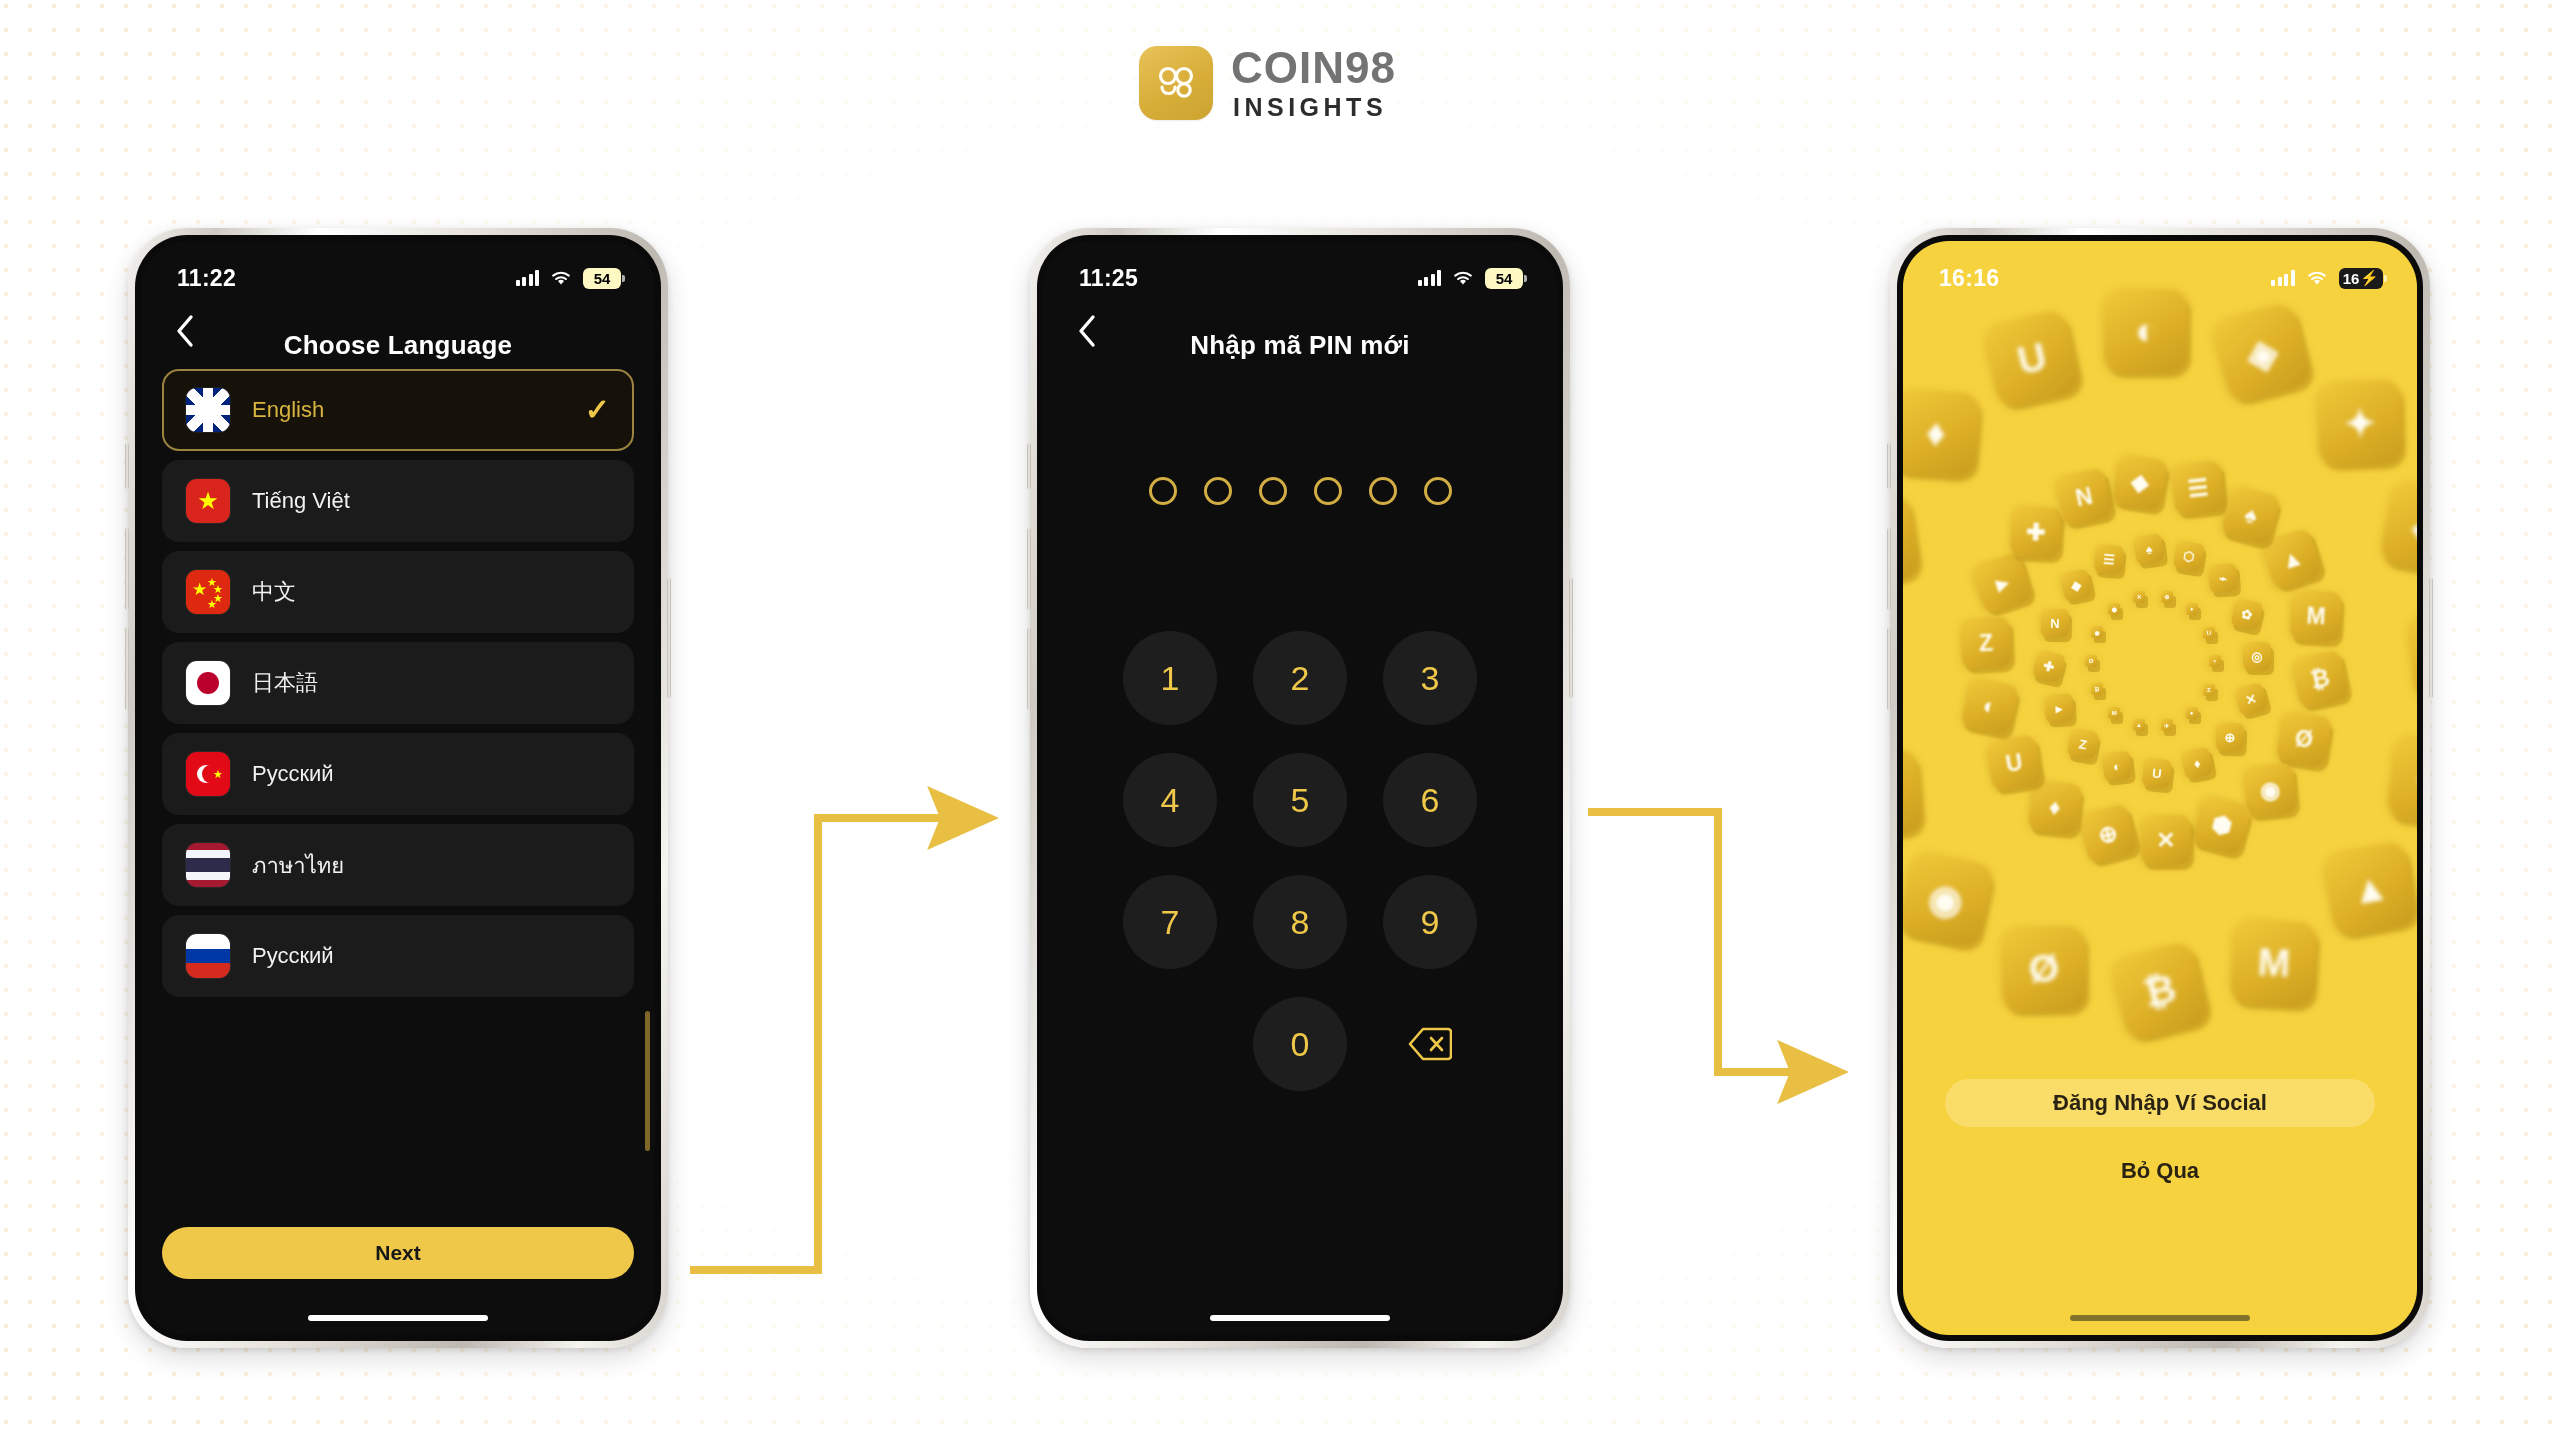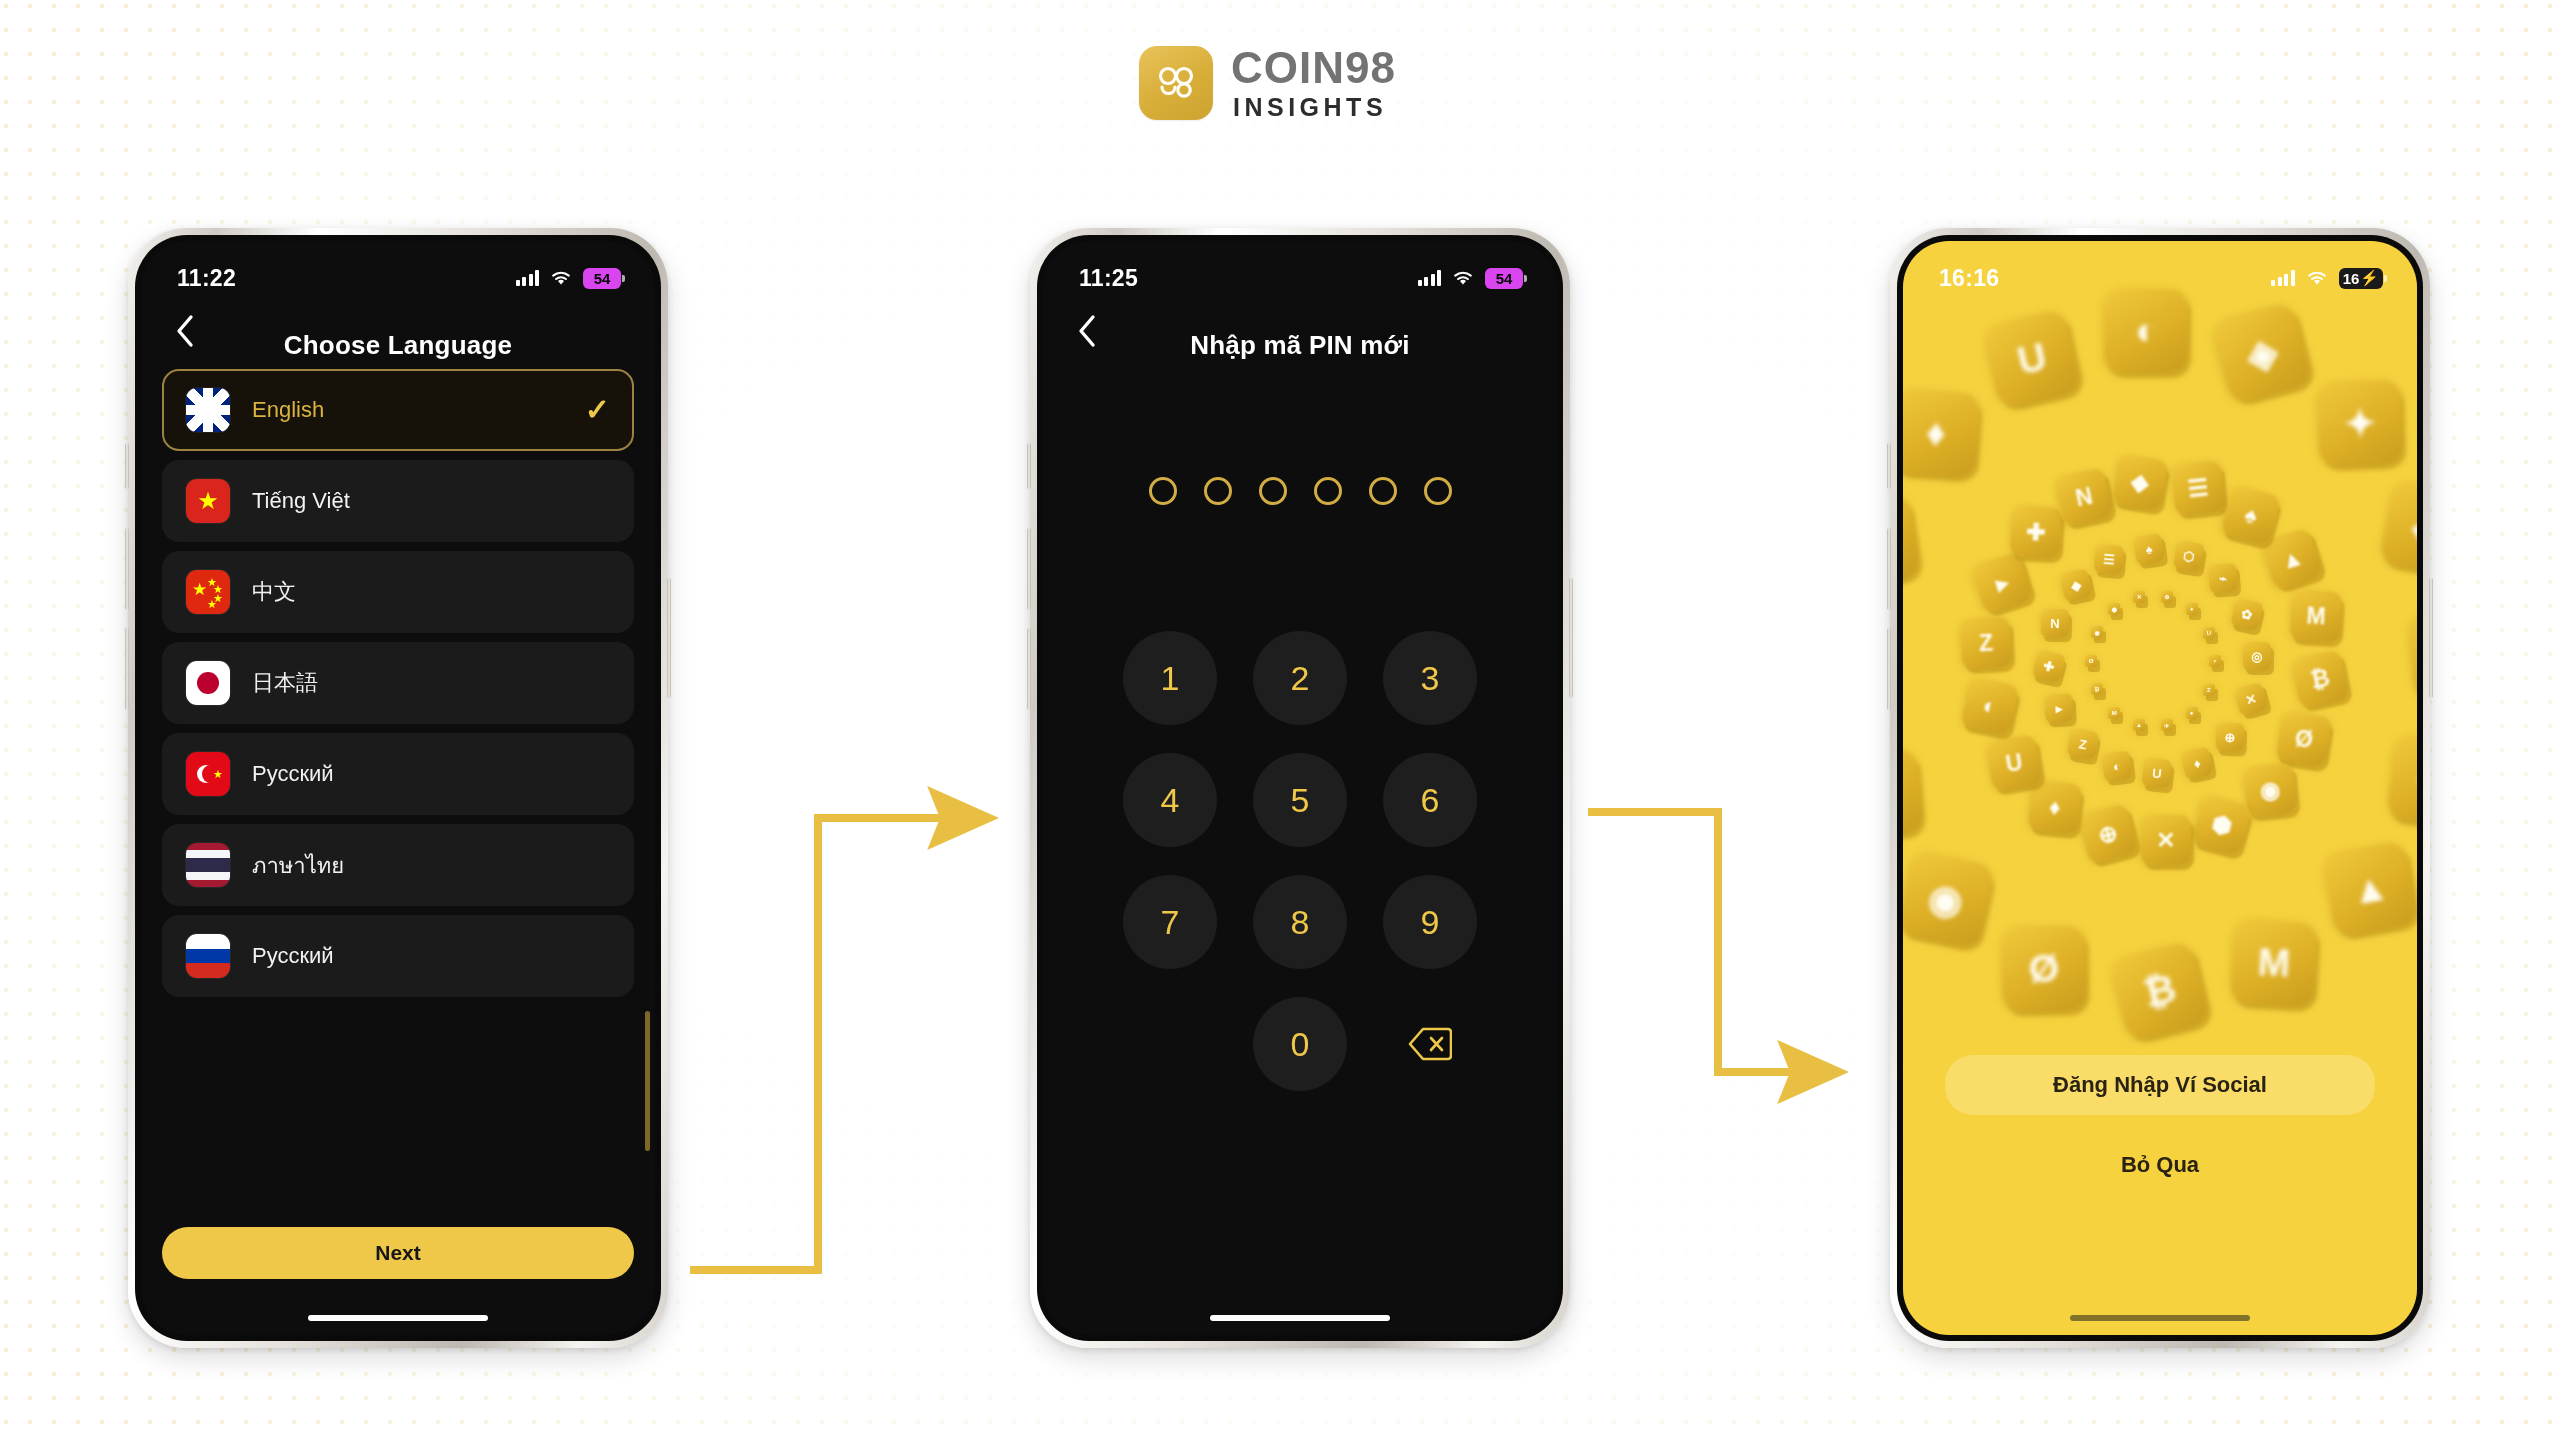--- a/index.html
+++ b/index.html
@@ -71,21 +71,21 @@
     display: flex; align-items: center; justify-content: space-between;
     padding: 16px 34px 0 36px;
   }
   .sb-time { font-size: 23px; font-weight: 700; color: #fff; letter-spacing: .3px; }
   .sb-right { display: flex; align-items: center; gap: 11px; }
   .sig { display: flex; align-items: flex-end; gap: 2.5px; height: 16px; }
   .sig i { display: block; width: 4px; background: #fff; border-radius: 1px; }
   .sig i:nth-child(1){height:6px}.sig i:nth-child(2){height:9px}
   .sig i:nth-child(3){height:12px}.sig i:nth-child(4){height:16px}
   .batt {
-    min-width: 38px; height: 21px; border-radius: 6px; background: #d946ef;
+    min-width: 38px; height: 21px; border-radius: 6px; background: #fef9c3;
     color: #000; font-size: 15px; font-weight: 800;
     display: flex; align-items: center; justify-content: center;
     padding: 0 4px; position: relative;
   }
   .batt::after {
     content:''; position:absolute; right:-4px; top:7px; width:3px; height:7px;
     background:#ffffffaa; border-radius:0 2px 2px 0;
   }
   .batt.dark { background:#1a1a1a; color:#fff; }
 
@@ -209,21 +209,21 @@
     background: linear-gradient(150deg, #f0c93a 0%, #dcae25 60%, #c89c1e 100%);
     box-shadow: 3px 5px 0 rgba(190,145,20,.55), 0 2px 8px rgba(150,110,10,.28);
     display: flex; align-items: center; justify-content: center;
     color: #fffdf2; font-weight: 800;
   }
   .tile.big { filter: blur(2.2px); }
   .tile.mid { filter: blur(1.1px); }
   .tile.small { filter: blur(0.5px); }
   .w-buttons { position: absolute; left: 42px; right: 42px; bottom: 120px; }
   .w-btn {
-    height: 60px; border-radius: 28px;
+    height: 48px; border-radius: 28px;
     display: flex; align-items: center; justify-content: center;
     font-size: 22px; color: #2a2314; font-weight: 600; margin-bottom: 20px;
   }
   .w-btn.primary { background: rgba(250,225,120,0.72); }
   .w-btn.secondary { background: rgba(255,250,225,0.70); }
   .w-btn.ghost { background: transparent; font-weight: 600; }
 
   
   .arrow-svg { position: absolute; left: 0; top: 0; pointer-events: none; }
 </style>

